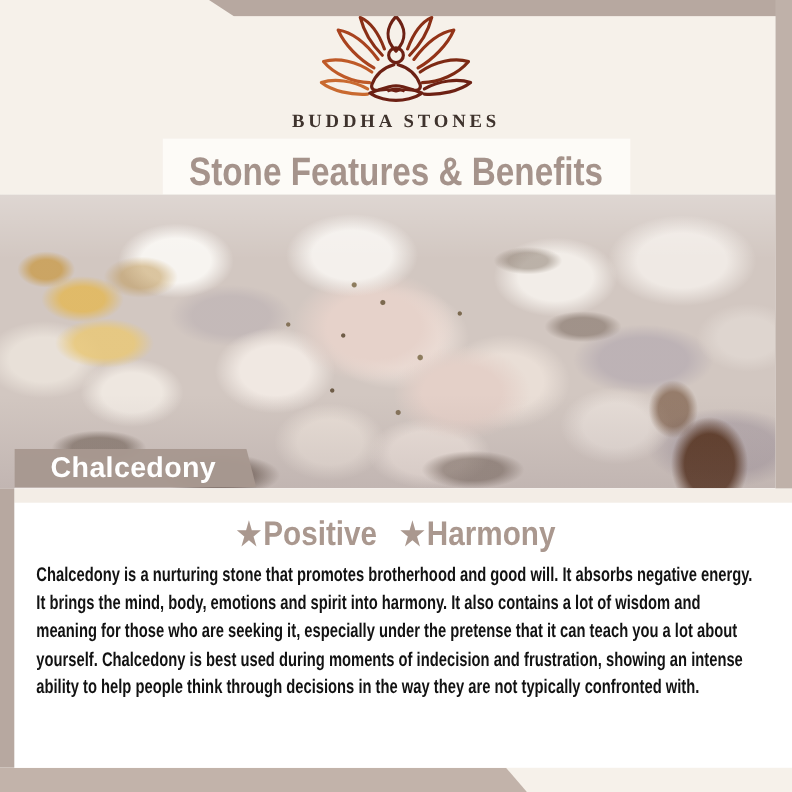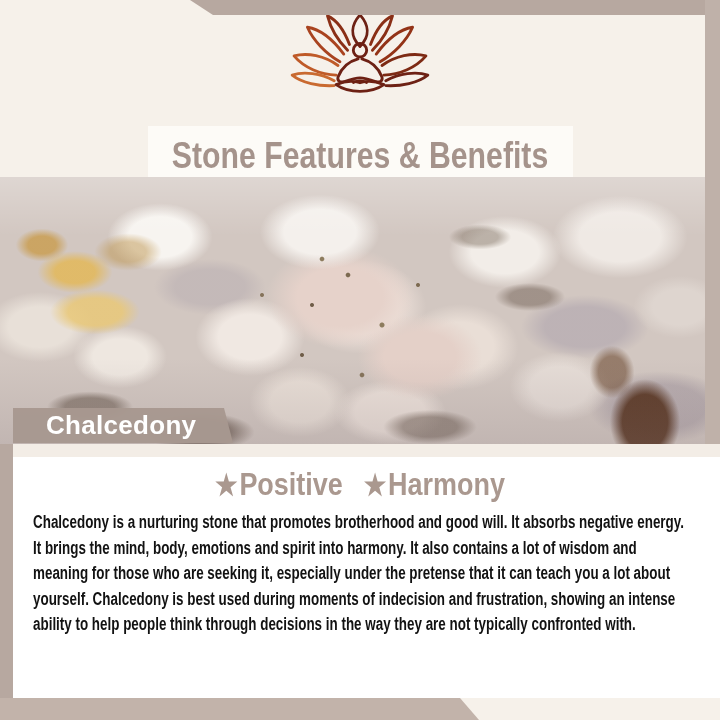--- a/index.html
+++ b/index.html
@@ -114,20 +114,21 @@
       <path d="M98 56 C112 46 130 42 144 46 C134 58 116 66 100 66" stroke="#7d2a14"></path>
       <path d="M48 72 C34 64 16 62 4 66 C14 74 32 78 48 77" stroke="#c96a30"></path>
       <path d="M102 72 C116 64 134 62 146 66 C136 74 118 78 102 77" stroke="#6d2114"></path>
       <circle cx="75" cy="40" r="7" stroke="#6d2114"></circle>
       <path d="M73 49 C62 52 55 60 52 68 C51 72 54 74 58 73 C64 71 70 69 75 69 C80 69 86 71 92 73 C96 74 99 72 98 68 C95 60 88 52 77 49" stroke="#6d2114"></path>
       <path d="M50 76 C57 81 68 83 75 83 C82 83 93 81 100 76 C93 73 85 71 75 74 C65 71 57 73 50 76 Z" stroke="#6d2114"></path>
       <path d="M68 74 Q75 70 82 74" stroke="#6d2114" stroke-width="2.5"></path>
     </g>
   </svg>
 
+  <div class="brand-name">BUDDHA STONES</div>
 
   <div class="banner">
     <span class="banner-text">Stone Features &amp; Benefits</span>
   </div>
 
   <div class="photo"></div>
 
   <div class="photo-label">
     <span class="photo-label-text">Chalcedony</span>
   </div>

